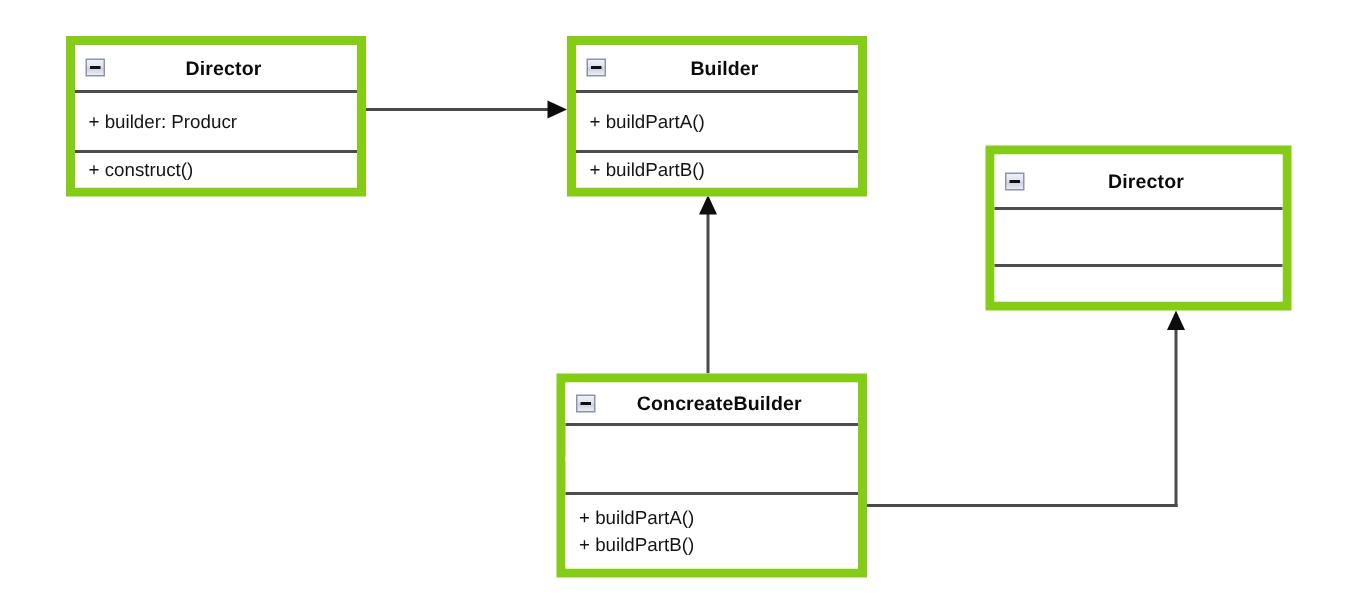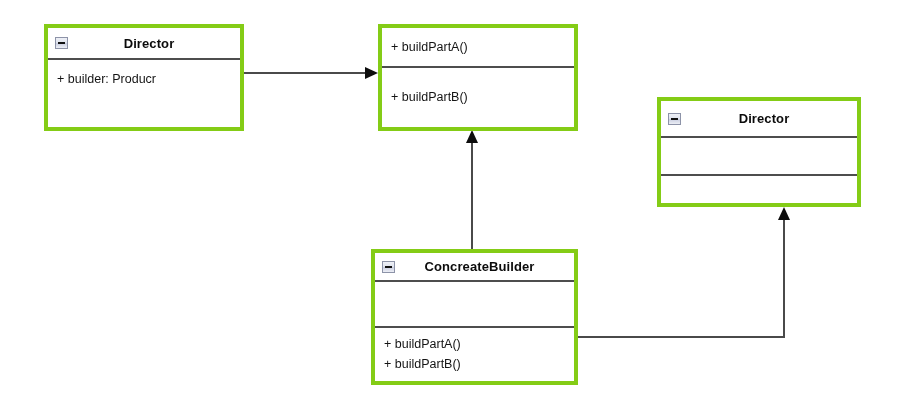--- a/index.html
+++ b/index.html
@@ -17,21 +17,21 @@
     height: 409px;
     background: #ffffff;
     overflow: hidden;
   }
 
   
   .uml-class {
     position: absolute;
     box-sizing: border-box;
     background: #ffffff;
-    border: 4px solid #84cc16;
+    border: 6px solid #84cc16;
     display: flex;
     flex-direction: column;
     z-index: 5;
   }
   .uml-header {
     position: relative;
     box-sizing: border-box;
     border-bottom: 2px solid #4d4d4d;
     display: flex;
     align-items: center;
@@ -124,23 +124,30 @@
 <div id="canvas">
 
   <div class="uml-class" style="left:44px; top:24px; width:200px; height:107px;">
     <div class="uml-header" style="height:32px;">
       <span class="collapse-icon"></span>
       <span class="uml-title">Director</span>
     </div>
     <div class="uml-compartment" style="height:38px;">
       <div class="uml-member">+ builder: Producr</div>
     </div>
+    <div class="uml-compartment" style="flex:1;">
+      <div class="uml-member">+ construct()</div>
+    </div>
   </div>
 
   <div class="uml-class" style="left:378px; top:24px; width:200px; height:107px;">
+    <div class="uml-header" style="height:32px;">
+      <span class="collapse-icon"></span>
+      <span class="uml-title">Builder</span>
+    </div>
     <div class="uml-compartment" style="height:38px;">
       <div class="uml-member">+ buildPartA()</div>
     </div>
     <div class="uml-compartment" style="flex:1;">
       <div class="uml-member">+ buildPartB()</div>
     </div>
   </div>
 
   <div class="uml-class" style="left:657px; top:97px; width:204px; height:110px;">
     <div class="uml-header" style="height:37px;">

